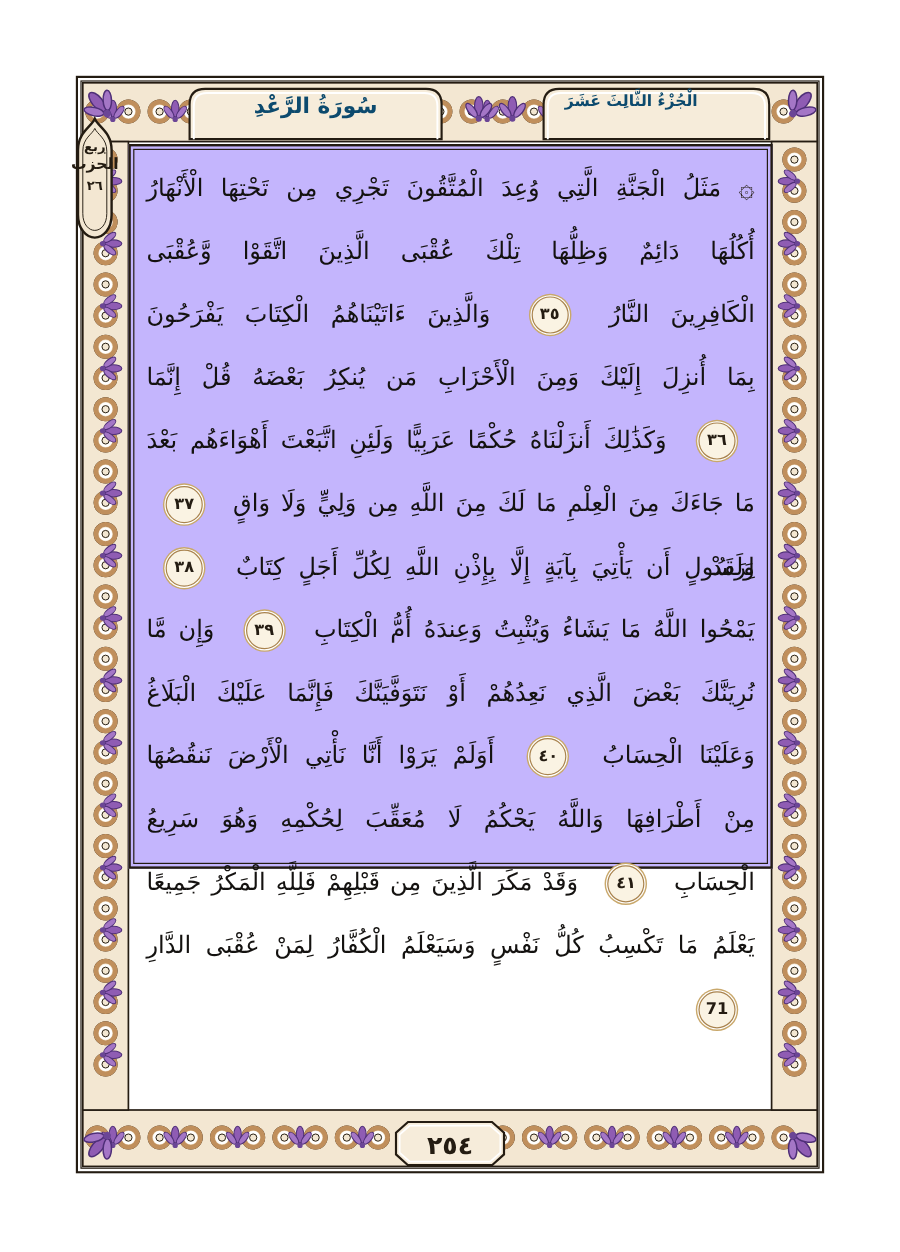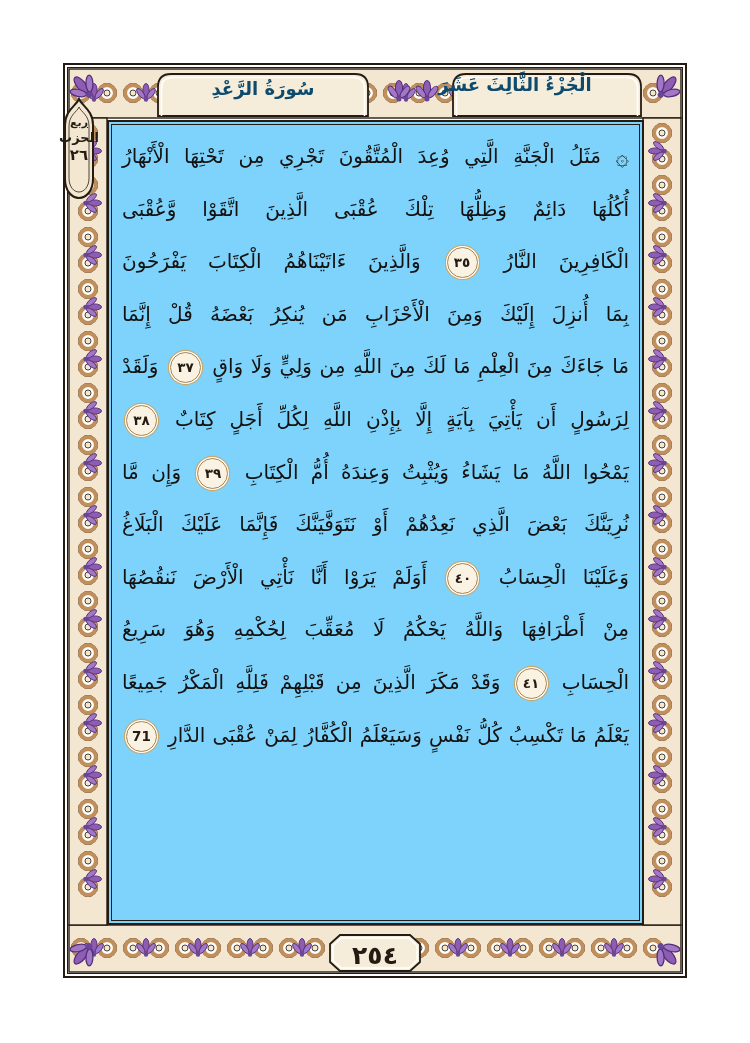--- a/index.html
+++ b/index.html
@@ -10,54 +10,54 @@
   .abs{position:absolute;}
   
   #frame-svg{left:63px;top:63px;}
   #marker-svg{left:49px;top:95px;}
   
   .cartouche-label{
     text-align:center;font-weight:bold;color:#0c4a6e;letter-spacing:0;
     white-space:nowrap;
   }
   #surah-label{left:158px;top:72px;width:210px;height:34px;line-height:34px;font-size:18px;}
-  #juz-label{left:435px;top:68px;width:160px;height:34px;line-height:34px;font-size:18px;}
+  #juz-label{left:446px;top:68px;width:160px;height:34px;line-height:34px;font-size:13px;}
   
   #marker-text{left:49px;top:116px;width:60px;text-align:center;font-weight:bold;color:#241c12;}
   #marker-text .m1{font-size:11px;line-height:13px;text-decoration:underline;}
   #marker-text .m2{font-size:13px;line-height:18px;}
-  #marker-text .m3{font-size:15px;line-height:16px;}
+  #marker-text .m3{font-size:11px;line-height:16px;}
   
   #page-number{left:330px;top:939px;width:90px;height:33px;line-height:33px;
-    text-align:center;font-size:25px;font-weight:bold;color:#241c12;}
+    text-align:center;font-size:21px;font-weight:bold;color:#241c12;}
   
   #textbox{
-    left:107px;top:120px;width:537px;height:805px;
-    border:2.5px solid #241c12;background:#7dd3fc;box-sizing:border-box;
+    left:107px;top:120px;width:537px;height:604px;
+    border:2.5px solid #241c12;background:#c4b5fd;box-sizing:border-box;
   }
   #textbox-inner{
     position:absolute;left:2px;top:2px;right:2px;bottom:2px;
     border:1.2px solid #241c12;box-sizing:border-box;
     padding:5px 10px 0 10px;
   }
   .qline{
     direction:rtl;
     display:block;height:52.6px;line-height:52.6px;
     font-size:20px;color:#141210;
     text-align:justify;text-align-last:justify;text-justify:inter-word;
     white-space:normal;
   }
   .ayah{
     display:inline-flex;align-items:center;justify-content:center;
     width:29px;height:29px;border-radius:50%;
     border:1.5px solid #a9834e;
     box-shadow:0 0 0 1px #ffffff, 0 0 0 2.2px #c9a86b;
     background:#faf3e3;color:#241c12;
     font-size:13.5px;font-weight:bold;line-height:29px;
-    vertical-align:middle;margin:0 4px;
+    vertical-align:middle;margin:0 16px;
   }
   .hizb{font-size:23px;color:#241c12;vertical-align:middle;}
 </style>
 </head>
 <body>
 
 <svg id="frame-svg" class="abs" width="624" height="915" viewBox="0 0 624 915">
   <defs>
     <g id="flower">
       <ellipse cx="0" cy="-6.5" rx="3.1" ry="7" fill="#8f5cb3" stroke="#4f2f78" stroke-width="0.9"></ellipse>
@@ -278,20 +278,21 @@
 </div>
 
 <div id="page-number" class="abs">٢٥٤</div>
 
 <div id="textbox" class="abs">
   <div id="textbox-inner">
       <div class="qline"><span class="hizb">۞</span> <span>مَثَلُ الْجَنَّةِ الَّتِي وُعِدَ الْمُتَّقُونَ تَجْرِي مِن تَحْتِهَا الْأَنْهَارُ</span></div>
       <div class="qline"><span>أُكُلُهَا دَائِمٌ وَظِلُّهَا تِلْكَ عُقْبَى الَّذِينَ اتَّقَوْا وَّعُقْبَى</span></div>
       <div class="qline"><span>الْكَافِرِينَ النَّارُ</span> <span class="ayah">٣٥</span> <span>وَالَّذِينَ ءَاتَيْنَاهُمُ الْكِتَابَ يَفْرَحُونَ</span></div>
       <div class="qline"><span>بِمَا أُنزِلَ إِلَيْكَ وَمِنَ الْأَحْزَابِ مَن يُنكِرُ بَعْضَهُ قُلْ إِنَّمَا</span></div>
+      <div class="qline"><span class="ayah">٣٦</span> <span>وَكَذَٰلِكَ أَنزَلْنَاهُ حُكْمًا عَرَبِيًّا وَلَئِنِ اتَّبَعْتَ أَهْوَاءَهُم بَعْدَ</span></div>
       <div class="qline"><span>مَا جَاءَكَ مِنَ الْعِلْمِ مَا لَكَ مِنَ اللَّهِ مِن وَلِيٍّ وَلَا وَاقٍ</span> <span class="ayah">٣٧</span> <span>وَلَقَدْ</span></div>
       <div class="qline"><span>لِرَسُولٍ أَن يَأْتِيَ بِآيَةٍ إِلَّا بِإِذْنِ اللَّهِ لِكُلِّ أَجَلٍ كِتَابٌ</span> <span class="ayah">٣٨</span></div>
       <div class="qline"><span>يَمْحُوا اللَّهُ مَا يَشَاءُ وَيُثْبِتُ وَعِندَهُ أُمُّ الْكِتَابِ</span> <span class="ayah">٣٩</span> <span>وَإِن مَّا</span></div>
       <div class="qline"><span>نُرِيَنَّكَ بَعْضَ الَّذِي نَعِدُهُمْ أَوْ نَتَوَفَّيَنَّكَ فَإِنَّمَا عَلَيْكَ الْبَلَاغُ</span></div>
       <div class="qline"><span>وَعَلَيْنَا الْحِسَابُ</span> <span class="ayah">٤٠</span> <span>أَوَلَمْ يَرَوْا أَنَّا نَأْتِي الْأَرْضَ نَنقُصُهَا</span></div>
       <div class="qline"><span>مِنْ أَطْرَافِهَا وَاللَّهُ يَحْكُمُ لَا مُعَقِّبَ لِحُكْمِهِ وَهُوَ سَرِيعُ</span></div>
       <div class="qline"><span>الْحِسَابِ</span> <span class="ayah">٤١</span> <span>وَقَدْ مَكَرَ الَّذِينَ مِن قَبْلِهِمْ فَلِلَّهِ الْمَكْرُ جَمِيعًا</span></div>
       <div class="qline"><span>يَعْلَمُ مَا تَكْسِبُ كُلُّ نَفْسٍ وَسَيَعْلَمُ الْكُفَّارُ لِمَنْ عُقْبَى الدَّارِ</span> <span class="ayah">71</span></div>
     </div>
 </div>

